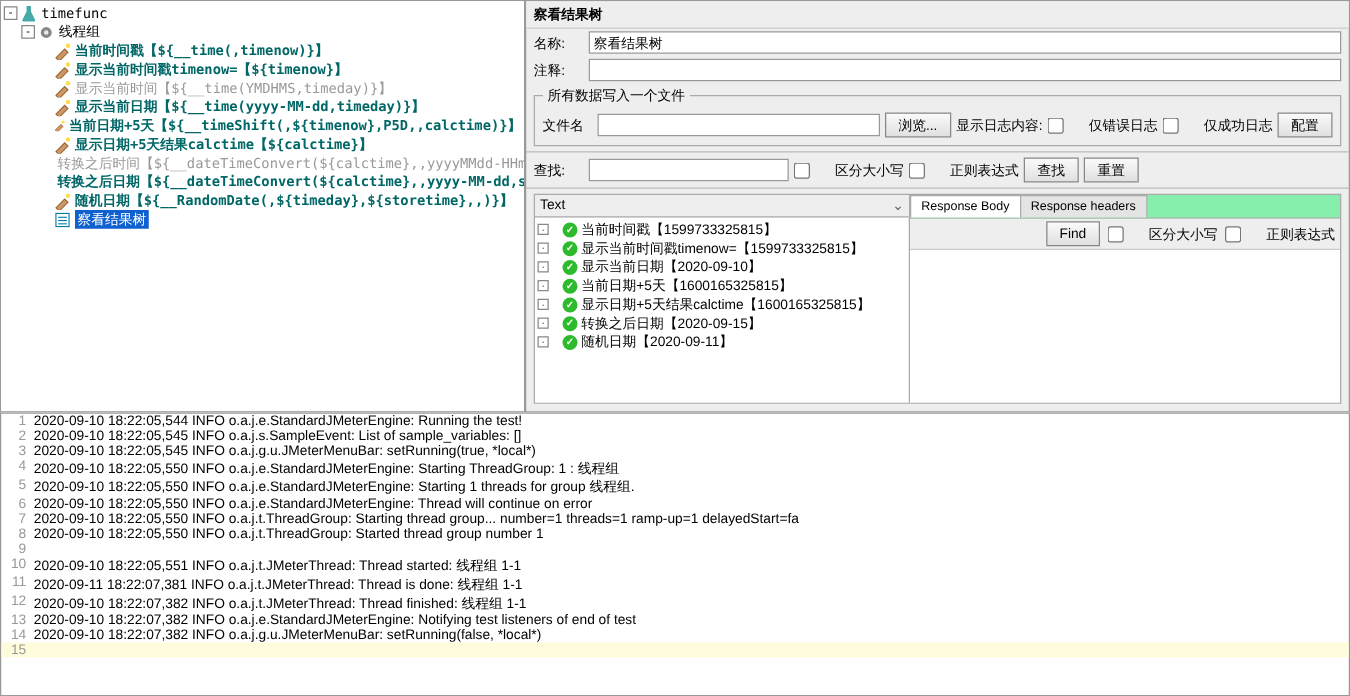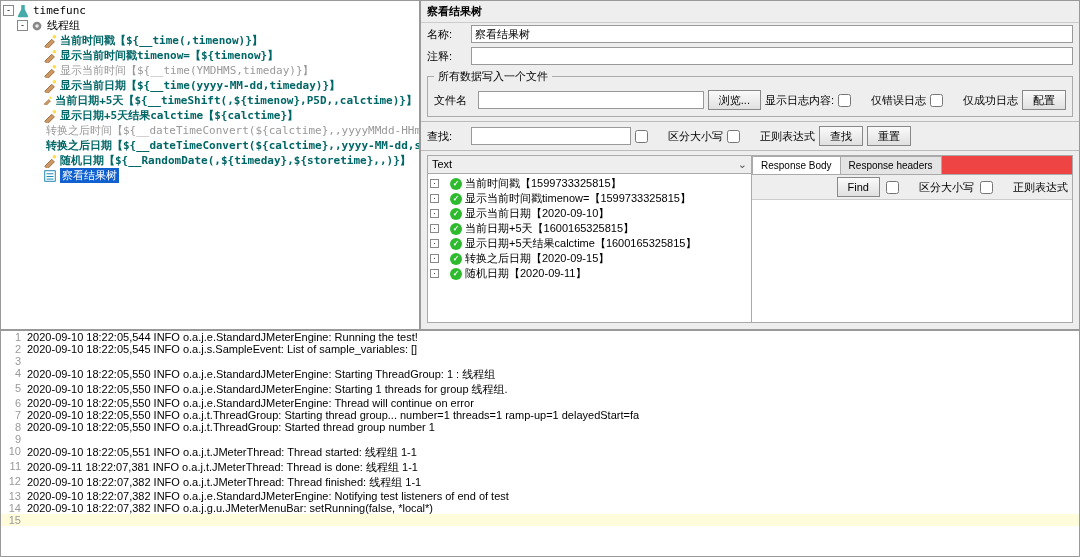--- a/index.html
+++ b/index.html
@@ -21,33 +21,33 @@
 .form-row { display: flex; align-items: center; padding: 2px 6px; gap: 4px; }
 .form-row label { min-width: 40px; }
 .form-row input[type=text] { flex: 1; border: 1px solid #999; padding: 1px 3px; background: #fff; height: 18px; font-size: 11px; }
 .btn { border: 1px solid #888; background: linear-gradient(#fafafa,#e0e0e0); padding: 1px 10px; height: 20px; cursor: pointer; font-size: 11px; }
 .chk { display: inline-flex; align-items: center; gap: 20px; }
 fieldset { border: 1px solid #aaa; margin: 2px 6px; padding: 6px; }
 fieldset legend { padding: 0 4px; }
 hr.sep { border: none; border-top: 1px solid #bbb; margin: 2px 0; }
 
 .results-area { flex: 1; display: flex; margin: 2px 6px 6px; border: 1px solid #aaa; min-height: 0; }
-.result-tree-col { width: 324px; border-right: 1px solid #aaa; display: flex; flex-direction: column; background: #fff; }
+.result-tree-col { width: 300px; border-right: 1px solid #aaa; display: flex; flex-direction: column; background: #fff; }
 .result-tree-col .header { background: #eee; border-bottom: 1px solid #aaa; padding: 2px 4px; display: flex; justify-content: space-between; }
 .result-tree-col .header .arrow { color: #555; }
 .result-list { flex: 1; overflow: auto; padding: 2px; }
 .result-item { display: flex; align-items: center; height: 15px; white-space: nowrap; font-family: "SimSun", monospace; }
 .result-item .pass { width: 12px; height: 12px; border-radius: 50%; background: #2dbb2d; color: #fff; font-size: 8px; text-align: center; line-height: 12px; margin: 0 3px 0 10px; font-weight: bold; }
 .result-item .toggle { display: inline-block; width: 9px; height: 9px; border: 1px solid #888; text-align: center; line-height: 7px; font-size: 8px; margin-right: 1px; }
 
 .detail-col { flex: 1; display: flex; flex-direction: column; }
 .tabs { display: flex; border-bottom: 1px solid #aaa; background: #eee; }
 .tab { padding: 3px 8px; border: 1px solid #aaa; border-bottom: none; margin-right: -1px; background: #e4e4e4; cursor: pointer; }
 .tab.active { background: #fff; }
-.subtabs { display: flex; background: #ef4444; border-bottom: 1px solid #aaa; font-family: monospace; }
+.subtabs { display: flex; background: #86efac; border-bottom: 1px solid #aaa; font-family: monospace; }
 .subtabs .tab { font-size: 10px; }
 .find-row { display: flex; justify-content: flex-end; align-items: center; gap: 6px; padding: 2px 4px; border-bottom: 1px solid #ccc; background: #eee; }
 .detail-body { flex: 1; background: #fff; }
 
 .log-panel { flex: 1; border: 1px solid #999; background: #fff; overflow: auto; }
 .log-line { display: flex; font-family: Consolas, monospace; font-size: 11px; white-space: pre; }
 .log-line .num { width: 26px; text-align: right; padding-right: 6px; color: #999; user-select: none; }
 .log-line.hl { background: #fffcdc; }
 </style>
 </head>
@@ -278,21 +278,21 @@
         </div>
         <div class="detail-body"></div>
       </div>
     </div>
   </div>
 </div>
 
 <div class="log-panel" id="log-panel">
     <div class="log-line"><span class="num">1</span><span>2020-09-10 18:22:05,544 INFO o.a.j.e.StandardJMeterEngine: Running the test!</span></div>
     <div class="log-line"><span class="num">2</span><span>2020-09-10 18:22:05,545 INFO o.a.j.s.SampleEvent: List of sample_variables: []</span></div>
-    <div class="log-line"><span class="num">3</span></div>
+    <div class="log-line"><span class="num">3</span><span>2020-09-10 18:22:05,545 INFO o.a.j.g.u.JMeterMenuBar: setRunning(true, *local*)</span></div>
     <div class="log-line"><span class="num">4</span><span>2020-09-10 18:22:05,550 INFO o.a.j.e.StandardJMeterEngine: Starting ThreadGroup: 1 : 线程组</span></div>
     <div class="log-line"><span class="num">5</span><span>2020-09-10 18:22:05,550 INFO o.a.j.e.StandardJMeterEngine: Starting 1 threads for group 线程组.</span></div>
     <div class="log-line"><span class="num">6</span><span>2020-09-10 18:22:05,550 INFO o.a.j.e.StandardJMeterEngine: Thread will continue on error</span></div>
     <div class="log-line"><span class="num">7</span><span>2020-09-10 18:22:05,550 INFO o.a.j.t.ThreadGroup: Starting thread group... number=1 threads=1 ramp-up=1 delayedStart=fa</span></div>
     <div class="log-line"><span class="num">8</span><span>2020-09-10 18:22:05,550 INFO o.a.j.t.ThreadGroup: Started thread group number 1</span></div>
     <div class="log-line"><span class="num">9</span></div>
     <div class="log-line"><span class="num">10</span><span>2020-09-10 18:22:05,551 INFO o.a.j.t.JMeterThread: Thread started: 线程组 1-1</span></div>
     <div class="log-line"><span class="num">11</span><span>2020-09-11 18:22:07,381 INFO o.a.j.t.JMeterThread: Thread is done: 线程组 1-1</span></div>
     <div class="log-line"><span class="num">12</span><span>2020-09-10 18:22:07,382 INFO o.a.j.t.JMeterThread: Thread finished: 线程组 1-1</span></div>
     <div class="log-line"><span class="num">13</span><span>2020-09-10 18:22:07,382 INFO o.a.j.e.StandardJMeterEngine: Notifying test listeners of end of test</span></div>

